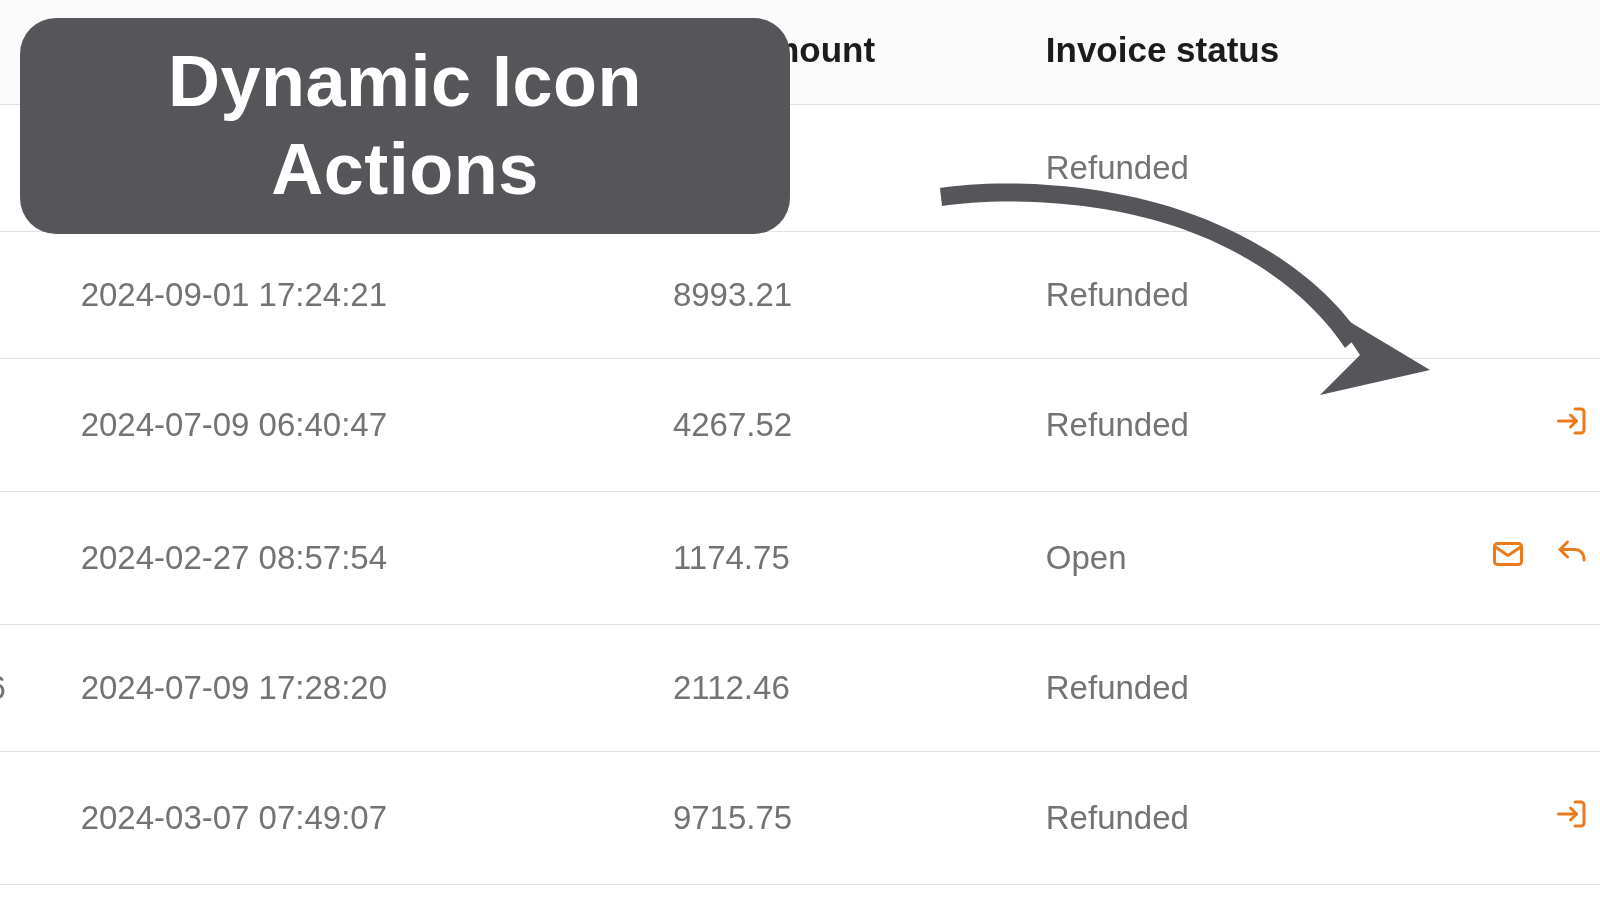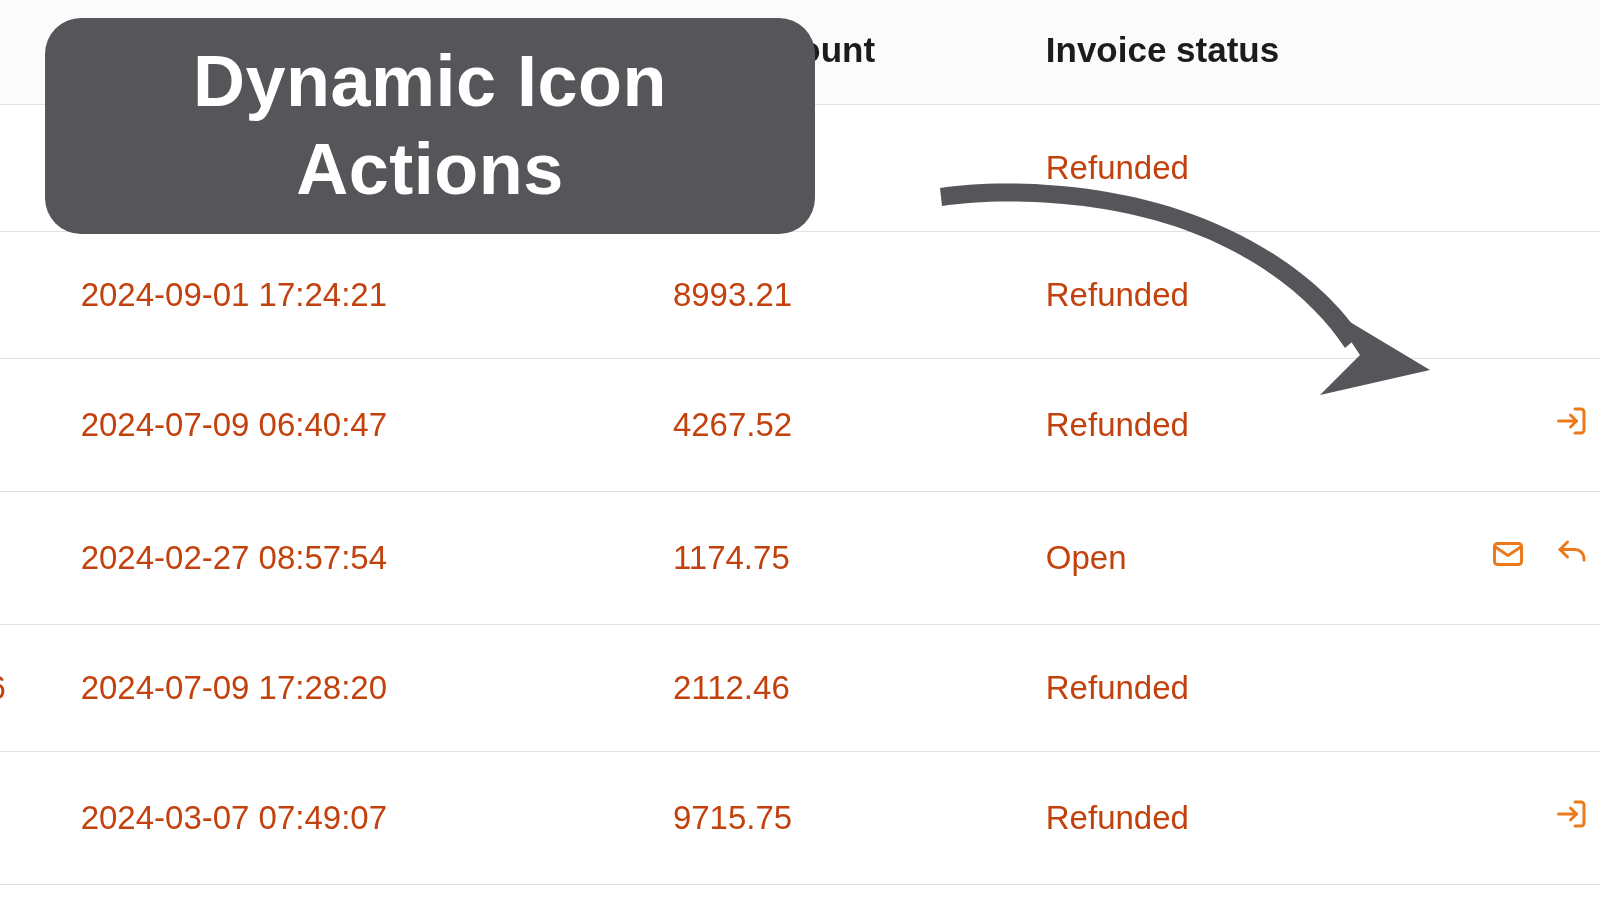--- a/index.html
+++ b/index.html
@@ -37,21 +37,21 @@
     color: #1c1c1c;
     white-space: nowrap;
   }
 
   tbody td {
     font-size: 33px;
     padding: 44px 20px;
     border-bottom: 1px solid #e1e1e1;
     white-space: nowrap;
     vertical-align: middle;
-    color: #c2410c;
+    color: #737373;
   }
 
   
   .col-partial { width: 110px; }
   .col-date    { width: 540px; }
   .col-amount  { width: 340px; }
   .col-status  { width: 340px; }
   .col-actions { width: 220px; text-align: right; padding-right: 50px; }
 
   .actions {
@@ -84,21 +84,20 @@
     border-radius: 36px;
     display: flex;
     align-items: center;
     justify-content: center;
     font-weight: 800;
     font-size: 72px;
     line-height: 1.22;
     text-align: center;
     letter-spacing: 0.5px;
     padding: 10px 30px;
-    margin-left: 25px;
   }
 
   
   .arrow-svg {
     position: absolute;
     left: 930px;
     top: 170px;
     width: 520px;
     height: 240px;
     pointer-events: none;

